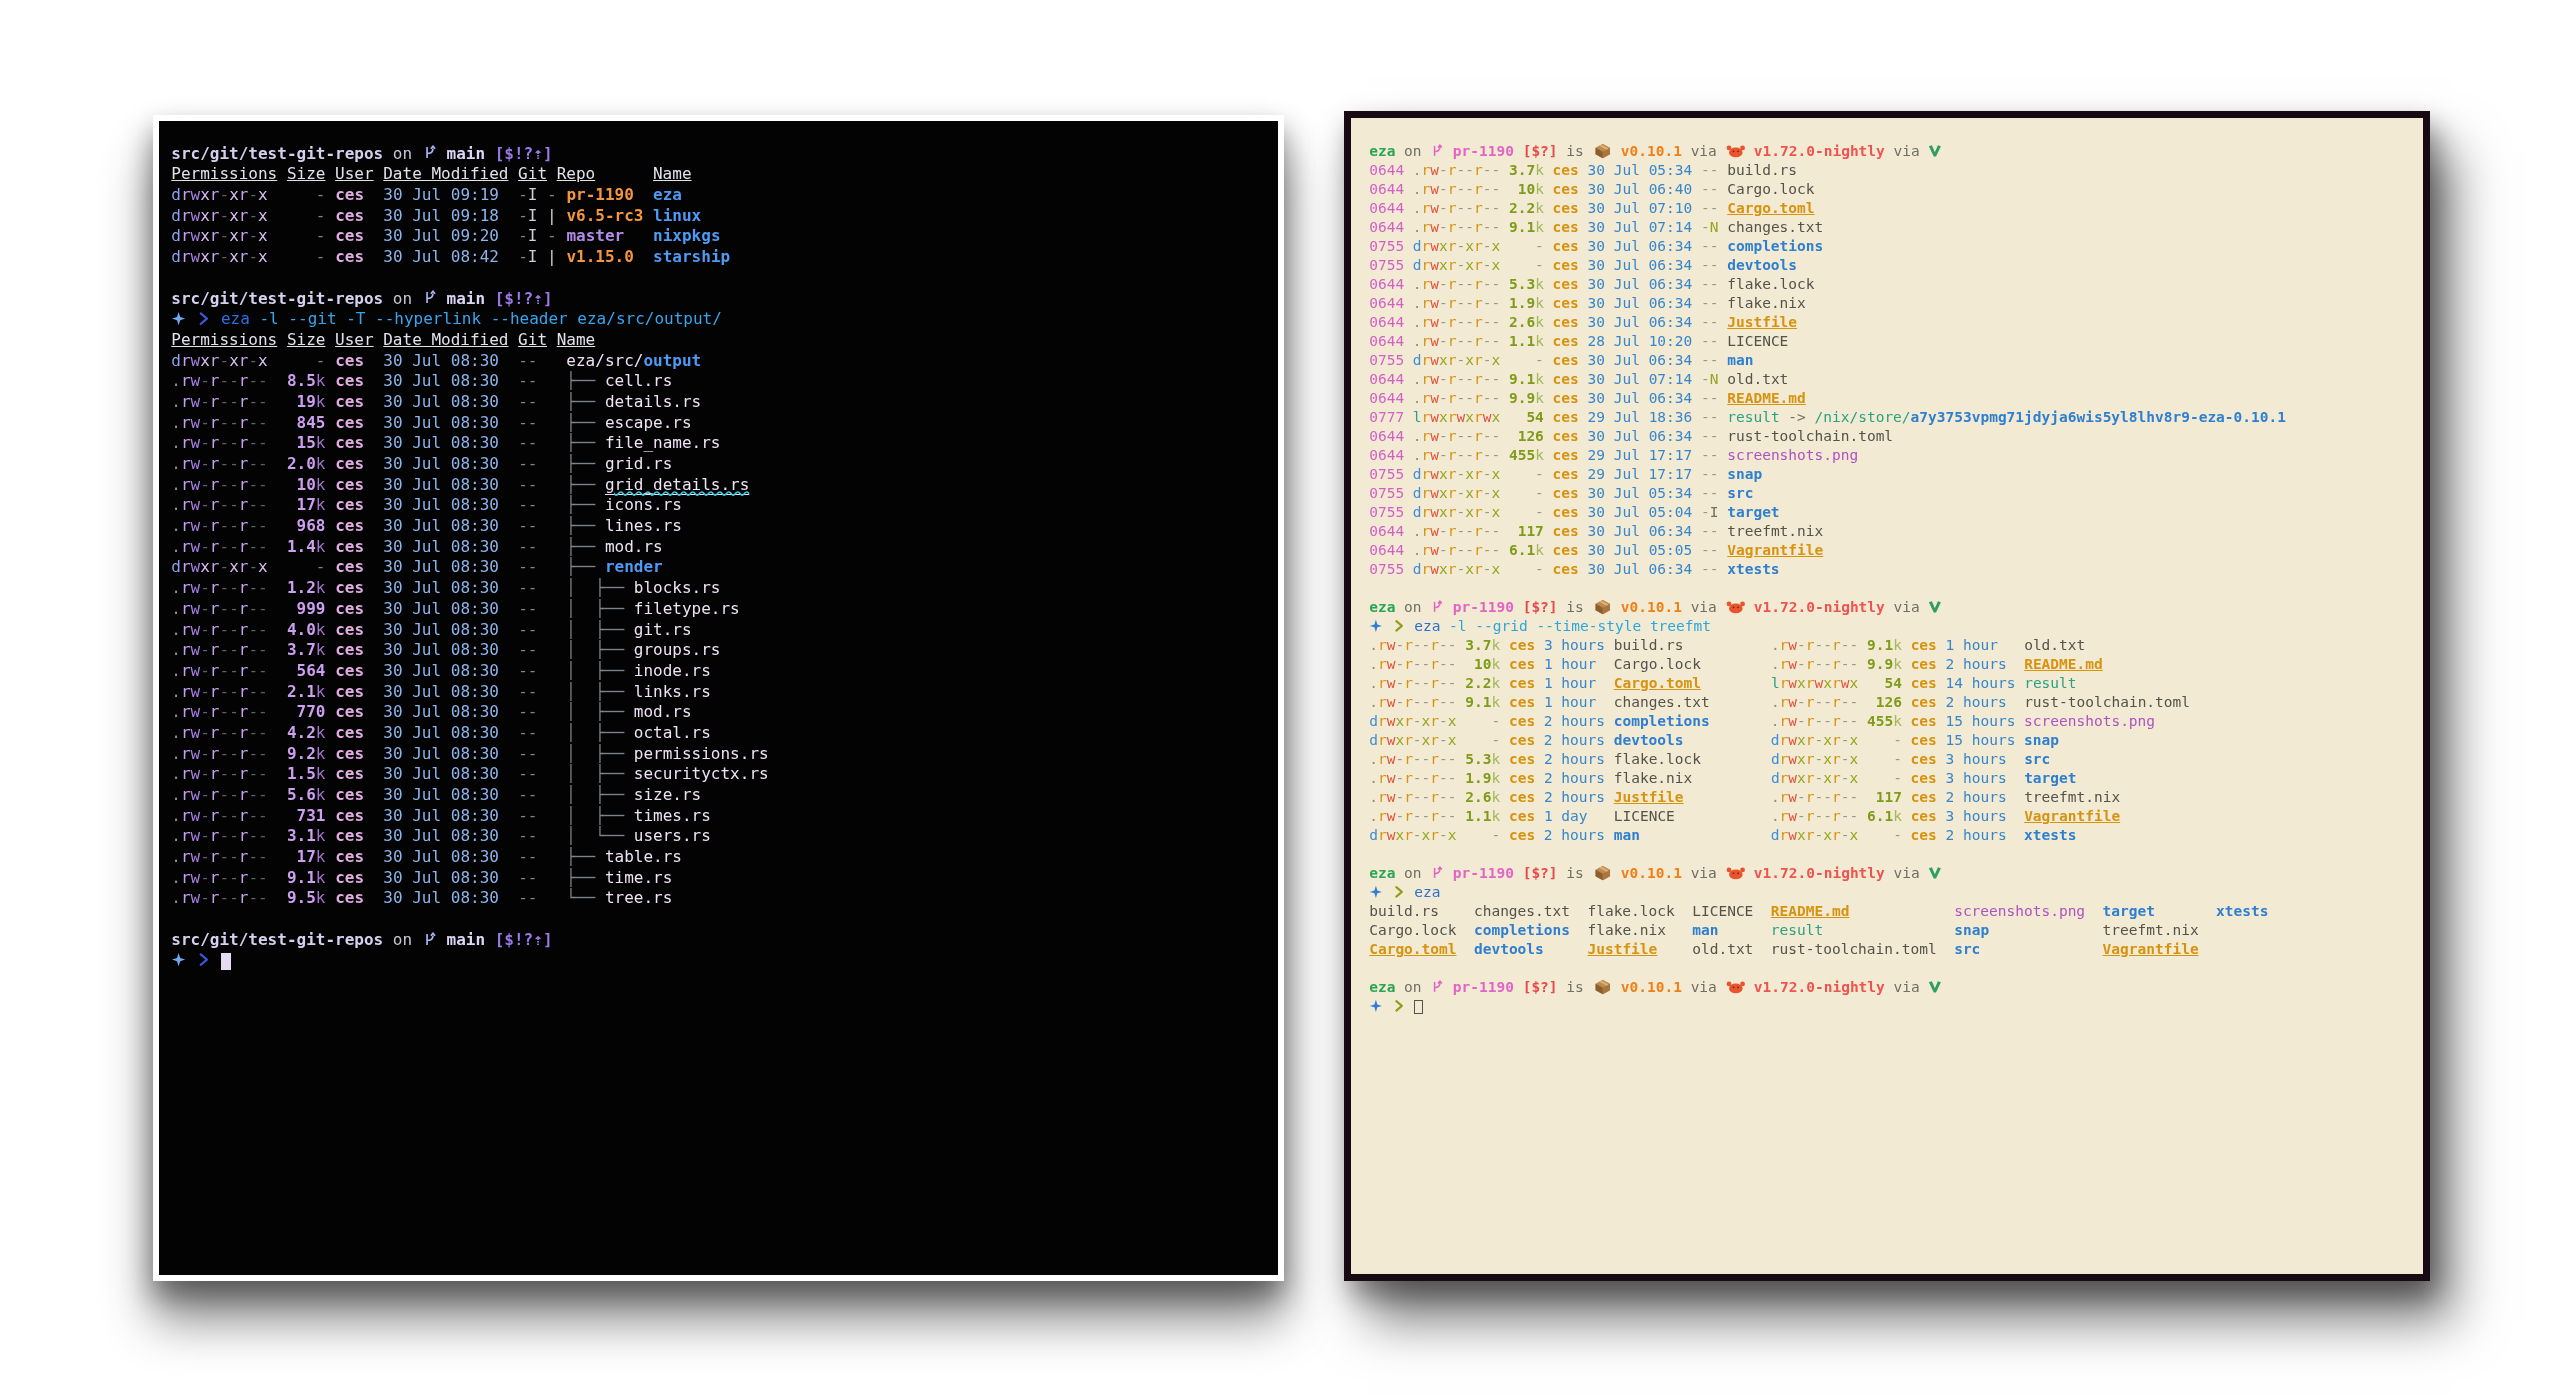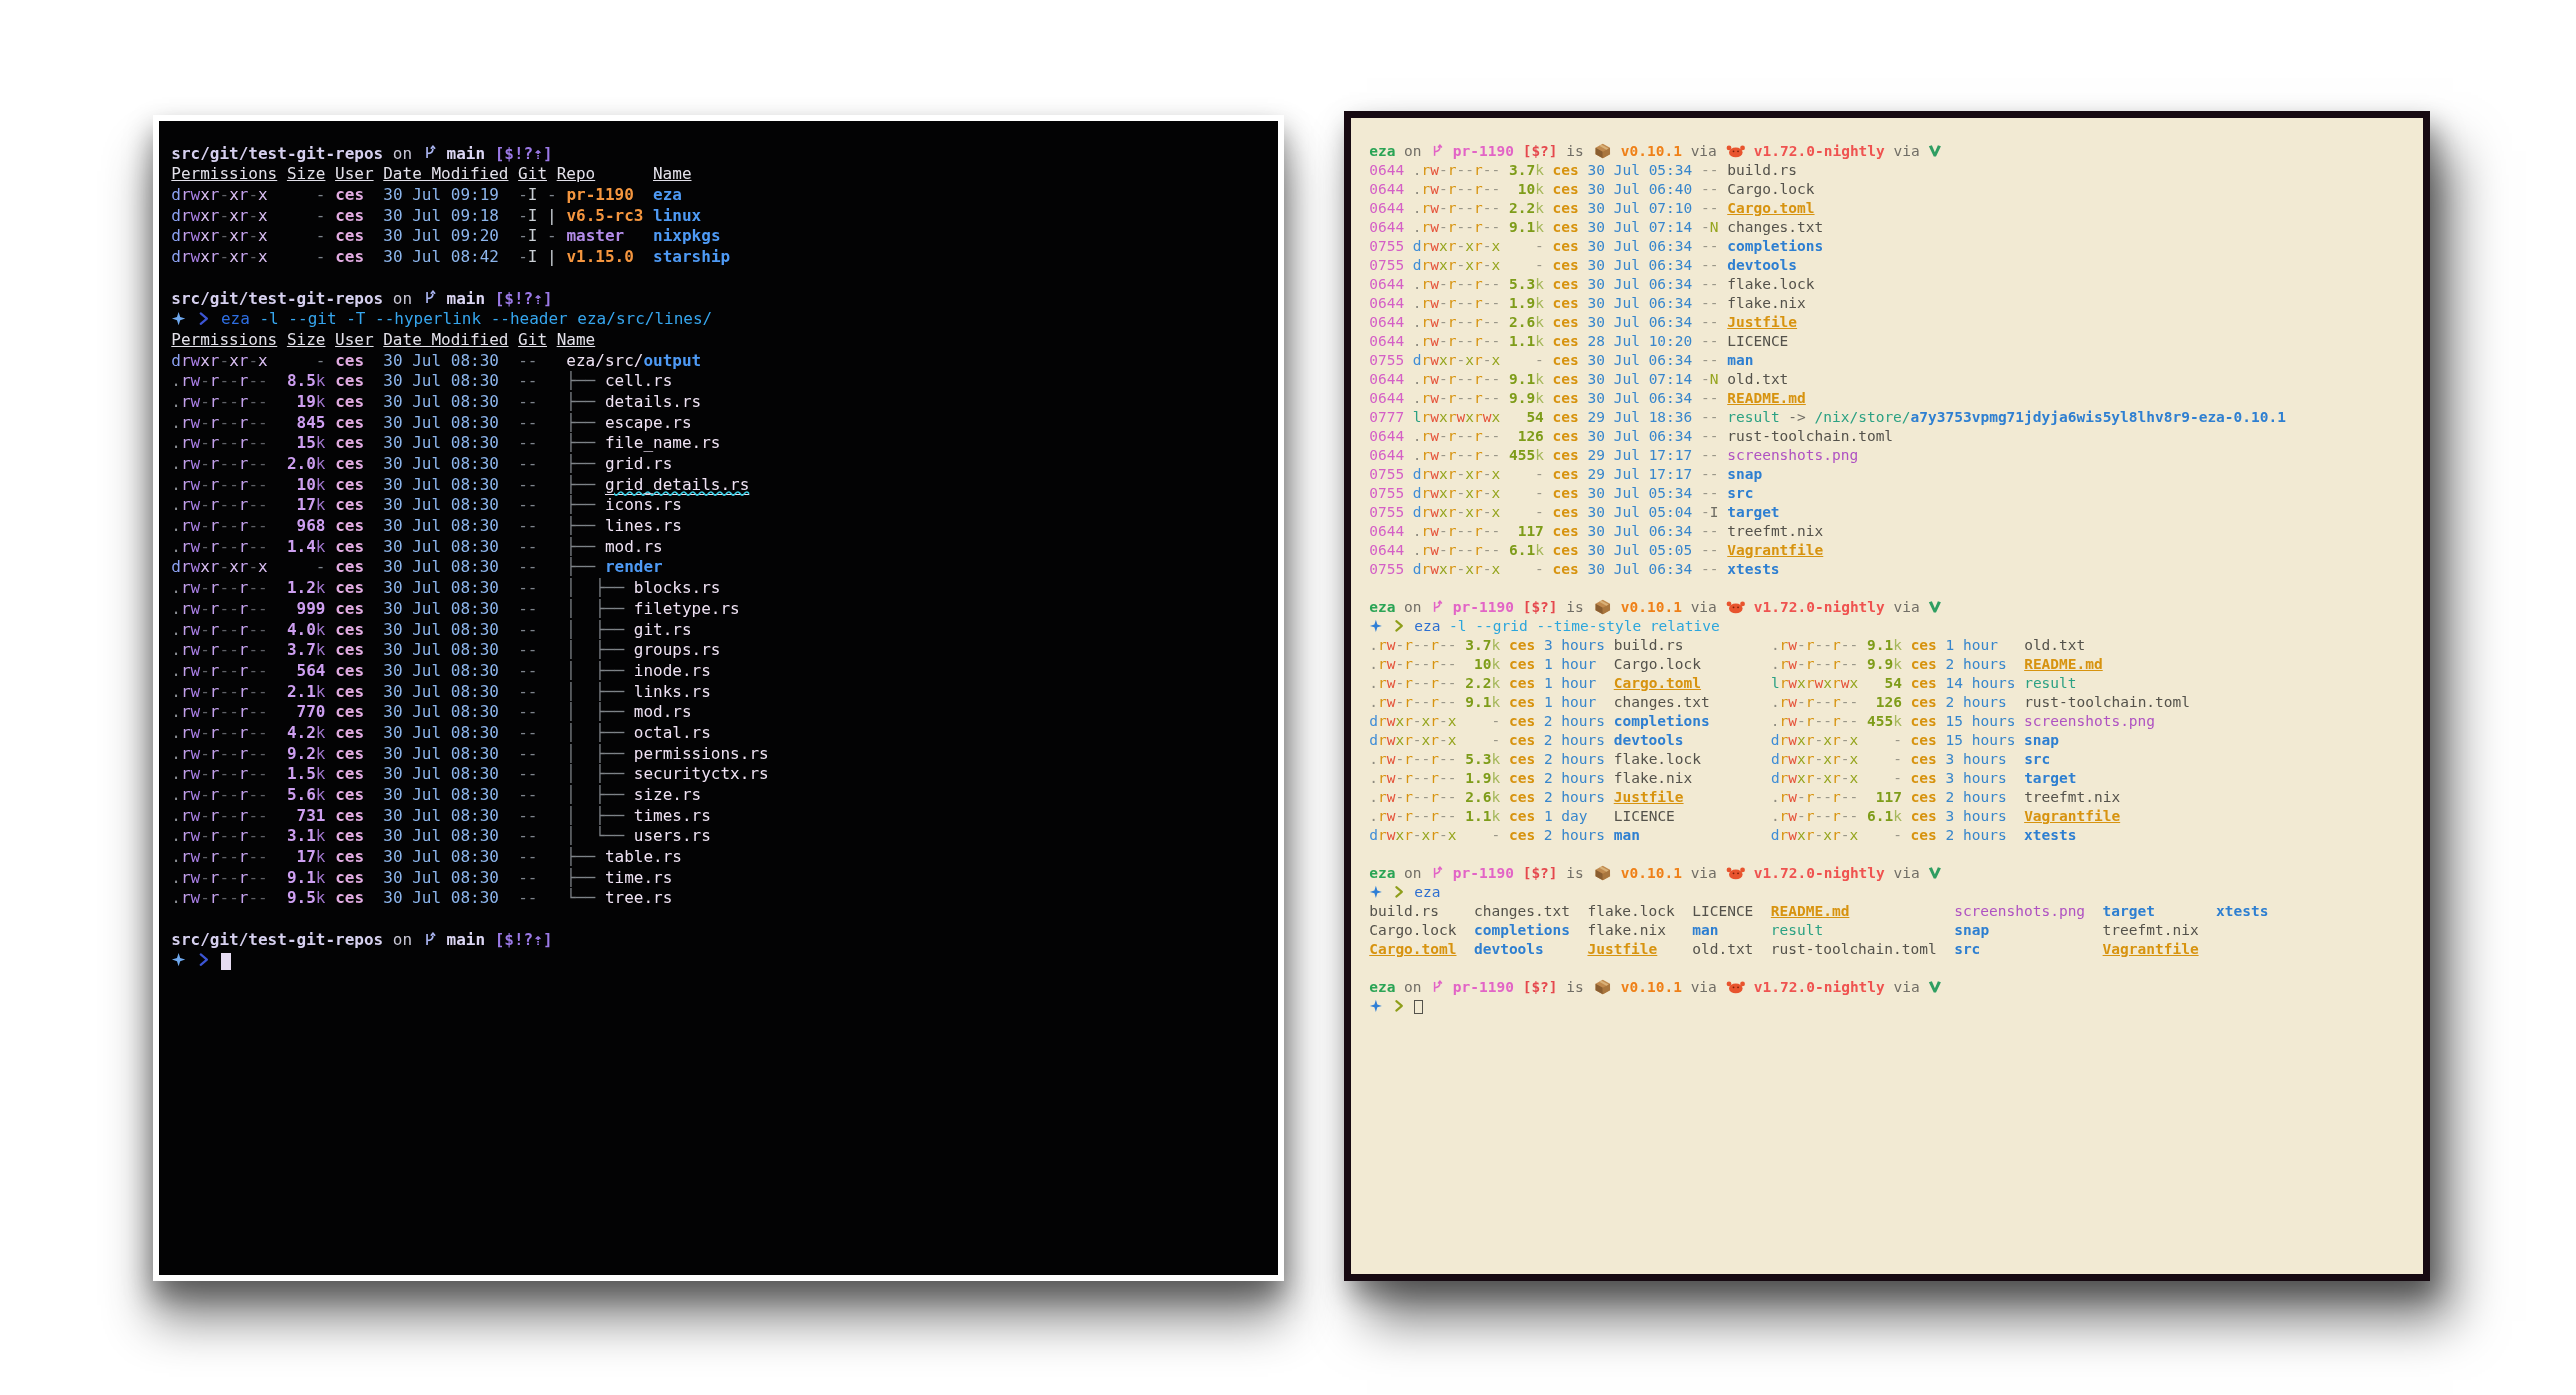--- a/index.html
+++ b/index.html
@@ -43,21 +43,21 @@
         <div class="tline">&nbsp;</div>
         <div class="tline"><span style="color: rgb(214, 208, 239); font-weight: 700;">src/git/test-git-repos</span><span style="color: rgb(201, 199, 214);"> on </span><span class="icon branch" style="color: rgb(169, 180, 240);"><svg viewBox="0 0 16 18">
               <path d="M5 2.5v13" stroke="currentColor" stroke-width="2" fill="none"></path>
               <path d="M5 10c4 0 7-2 7-6" stroke="currentColor" stroke-width="2" fill="none"></path>
               <path d="M9.5 4.5L12 1.5l2.5 3" stroke="currentColor" stroke-width="2" fill="none"></path>
             </svg></span><span style="color: rgb(220, 214, 244); font-weight: 700;"> main </span><span style="color: rgb(155, 121, 230); font-weight: 700;">[$!?⇡]</span></div>
         <div class="tline"><span class="icon star" style="color: rgb(111, 168, 238);"><svg viewBox="0 0 16 16">
               <path d="M8 1l1.7 5.3L15 8l-5.3 1.7L8 15l-1.7-5.3L1 8l5.3-1.7z" fill="currentColor"></path>
             </svg></span><span> </span><span class="icon chevron" style="color: rgb(60, 85, 212);"><svg viewBox="0 0 12 16">
               <path d="M3 2.5L9.5 8L3 13.5" stroke="currentColor" stroke-width="2.4" fill="none" stroke-linecap="round" stroke-linejoin="round"></path>
-            </svg></span><span> </span><span style="color: rgb(46, 110, 226);">eza </span><span style="color: rgb(54, 166, 238);">-l --git -T --hyperlink --header eza/src/lines/</span></div>
+            </svg></span><span> </span><span style="color: rgb(46, 110, 226);">eza </span><span style="color: rgb(54, 166, 238);">-l --git -T --hyperlink --header eza/src/output/</span></div>
         <div class="tline"><span style="color: rgb(227, 225, 234); text-decoration: underline;">Permissions</span><span> </span><span style="color: rgb(227, 225, 234); text-decoration: underline;">Size</span><span> </span><span style="color: rgb(227, 225, 234); text-decoration: underline;">User</span><span> </span><span style="color: rgb(227, 225, 234); text-decoration: underline;">Date Modified</span><span> </span><span style="color: rgb(227, 225, 234); text-decoration: underline;">Git</span><span> </span><span style="color: rgb(227, 225, 234); text-decoration: underline;">Name</span></div>
         <div class="tline"><span style="color: rgb(140, 161, 242);">d</span><span style="color: rgb(195, 161, 236);">r</span><span style="color: rgb(169, 127, 230);">w</span><span style="color: rgb(217, 190, 242);">x</span><span style="color: rgb(195, 161, 236);">r</span><span style="color: rgb(94, 96, 102);">-</span><span style="color: rgb(217, 190, 242);">x</span><span style="color: rgb(195, 161, 236);">r</span><span style="color: rgb(94, 96, 102);">-</span><span style="color: rgb(217, 190, 242);">x</span><span>     </span><span style="color: rgb(126, 132, 140);">-</span><span> </span><span style="color: rgb(226, 172, 226); font-weight: 700;">ces</span><span>  </span><span style="color: rgb(140, 181, 236);">30 Jul 08:30</span><span>  </span><span style="color: rgb(126, 132, 140);">--</span><span>   </span><span style="color: rgb(239, 226, 244);">eza/src/</span><span style="color: rgb(78, 154, 245); font-weight: 700;">output</span></div>
         <div class="tline"><span style="color: rgb(139, 142, 149);">.</span><span style="color: rgb(195, 161, 236);">r</span><span style="color: rgb(169, 127, 230);">w</span><span style="color: rgb(94, 96, 102);">-</span><span style="color: rgb(195, 161, 236);">r</span><span style="color: rgb(94, 96, 102);">-</span><span style="color: rgb(94, 96, 102);">-</span><span style="color: rgb(195, 161, 236);">r</span><span style="color: rgb(94, 96, 102);">-</span><span style="color: rgb(94, 96, 102);">-</span><span>  </span><span style="color: rgb(205, 159, 240); font-weight: 700;">8.5</span><span style="color: rgb(162, 119, 206);">k</span><span> </span><span style="color: rgb(226, 172, 226); font-weight: 700;">ces</span><span>  </span><span style="color: rgb(140, 181, 236);">30 Jul 08:30</span><span>  </span><span style="color: rgb(126, 132, 140);">--</span><span>   </span><span style="color: rgb(126, 131, 136);">├── </span><span style="color: rgb(239, 226, 244);">cell.rs</span></div>
         <div class="tline"><span style="color: rgb(139, 142, 149);">.</span><span style="color: rgb(195, 161, 236);">r</span><span style="color: rgb(169, 127, 230);">w</span><span style="color: rgb(94, 96, 102);">-</span><span style="color: rgb(195, 161, 236);">r</span><span style="color: rgb(94, 96, 102);">-</span><span style="color: rgb(94, 96, 102);">-</span><span style="color: rgb(195, 161, 236);">r</span><span style="color: rgb(94, 96, 102);">-</span><span style="color: rgb(94, 96, 102);">-</span><span>   </span><span style="color: rgb(205, 159, 240); font-weight: 700;">19</span><span style="color: rgb(162, 119, 206);">k</span><span> </span><span style="color: rgb(226, 172, 226); font-weight: 700;">ces</span><span>  </span><span style="color: rgb(140, 181, 236);">30 Jul 08:30</span><span>  </span><span style="color: rgb(126, 132, 140);">--</span><span>   </span><span style="color: rgb(126, 131, 136);">├── </span><span style="color: rgb(239, 226, 244);">details.rs</span></div>
         <div class="tline"><span style="color: rgb(139, 142, 149);">.</span><span style="color: rgb(195, 161, 236);">r</span><span style="color: rgb(169, 127, 230);">w</span><span style="color: rgb(94, 96, 102);">-</span><span style="color: rgb(195, 161, 236);">r</span><span style="color: rgb(94, 96, 102);">-</span><span style="color: rgb(94, 96, 102);">-</span><span style="color: rgb(195, 161, 236);">r</span><span style="color: rgb(94, 96, 102);">-</span><span style="color: rgb(94, 96, 102);">-</span><span>   </span><span style="color: rgb(205, 159, 240); font-weight: 700;">845</span><span> </span><span style="color: rgb(226, 172, 226); font-weight: 700;">ces</span><span>  </span><span style="color: rgb(140, 181, 236);">30 Jul 08:30</span><span>  </span><span style="color: rgb(126, 132, 140);">--</span><span>   </span><span style="color: rgb(126, 131, 136);">├── </span><span style="color: rgb(239, 226, 244);">escape.rs</span></div>
         <div class="tline"><span style="color: rgb(139, 142, 149);">.</span><span style="color: rgb(195, 161, 236);">r</span><span style="color: rgb(169, 127, 230);">w</span><span style="color: rgb(94, 96, 102);">-</span><span style="color: rgb(195, 161, 236);">r</span><span style="color: rgb(94, 96, 102);">-</span><span style="color: rgb(94, 96, 102);">-</span><span style="color: rgb(195, 161, 236);">r</span><span style="color: rgb(94, 96, 102);">-</span><span style="color: rgb(94, 96, 102);">-</span><span>   </span><span style="color: rgb(205, 159, 240); font-weight: 700;">15</span><span style="color: rgb(162, 119, 206);">k</span><span> </span><span style="color: rgb(226, 172, 226); font-weight: 700;">ces</span><span>  </span><span style="color: rgb(140, 181, 236);">30 Jul 08:30</span><span>  </span><span style="color: rgb(126, 132, 140);">--</span><span>   </span><span style="color: rgb(126, 131, 136);">├── </span><span style="color: rgb(239, 226, 244);">file_name.rs</span></div>
         <div class="tline"><span style="color: rgb(139, 142, 149);">.</span><span style="color: rgb(195, 161, 236);">r</span><span style="color: rgb(169, 127, 230);">w</span><span style="color: rgb(94, 96, 102);">-</span><span style="color: rgb(195, 161, 236);">r</span><span style="color: rgb(94, 96, 102);">-</span><span style="color: rgb(94, 96, 102);">-</span><span style="color: rgb(195, 161, 236);">r</span><span style="color: rgb(94, 96, 102);">-</span><span style="color: rgb(94, 96, 102);">-</span><span>  </span><span style="color: rgb(205, 159, 240); font-weight: 700;">2.0</span><span style="color: rgb(162, 119, 206);">k</span><span> </span><span style="color: rgb(226, 172, 226); font-weight: 700;">ces</span><span>  </span><span style="color: rgb(140, 181, 236);">30 Jul 08:30</span><span>  </span><span style="color: rgb(126, 132, 140);">--</span><span>   </span><span style="color: rgb(126, 131, 136);">├── </span><span style="color: rgb(239, 226, 244);">grid.rs</span></div>
         <div class="tline"><span style="color: rgb(139, 142, 149);">.</span><span style="color: rgb(195, 161, 236);">r</span><span style="color: rgb(169, 127, 230);">w</span><span style="color: rgb(94, 96, 102);">-</span><span style="color: rgb(195, 161, 236);">r</span><span style="color: rgb(94, 96, 102);">-</span><span style="color: rgb(94, 96, 102);">-</span><span style="color: rgb(195, 161, 236);">r</span><span style="color: rgb(94, 96, 102);">-</span><span style="color: rgb(94, 96, 102);">-</span><span>   </span><span style="color: rgb(205, 159, 240); font-weight: 700;">10</span><span style="color: rgb(162, 119, 206);">k</span><span> </span><span style="color: rgb(226, 172, 226); font-weight: 700;">ces</span><span>  </span><span style="color: rgb(140, 181, 236);">30 Jul 08:30</span><span>  </span><span style="color: rgb(126, 132, 140);">--</span><span>   </span><span style="color: rgb(126, 131, 136);">├── </span><span style="color: rgb(239, 226, 244); text-decoration: underline wavy rgb(60, 207, 230); border-bottom: 1.1px solid rgb(239, 226, 244);">grid_details.rs</span></div>
         <div class="tline"><span style="color: rgb(139, 142, 149);">.</span><span style="color: rgb(195, 161, 236);">r</span><span style="color: rgb(169, 127, 230);">w</span><span style="color: rgb(94, 96, 102);">-</span><span style="color: rgb(195, 161, 236);">r</span><span style="color: rgb(94, 96, 102);">-</span><span style="color: rgb(94, 96, 102);">-</span><span style="color: rgb(195, 161, 236);">r</span><span style="color: rgb(94, 96, 102);">-</span><span style="color: rgb(94, 96, 102);">-</span><span>   </span><span style="color: rgb(205, 159, 240); font-weight: 700;">17</span><span style="color: rgb(162, 119, 206);">k</span><span> </span><span style="color: rgb(226, 172, 226); font-weight: 700;">ces</span><span>  </span><span style="color: rgb(140, 181, 236);">30 Jul 08:30</span><span>  </span><span style="color: rgb(126, 132, 140);">--</span><span>   </span><span style="color: rgb(126, 131, 136);">├── </span><span style="color: rgb(239, 226, 244);">icons.rs</span></div>
         <div class="tline"><span style="color: rgb(139, 142, 149);">.</span><span style="color: rgb(195, 161, 236);">r</span><span style="color: rgb(169, 127, 230);">w</span><span style="color: rgb(94, 96, 102);">-</span><span style="color: rgb(195, 161, 236);">r</span><span style="color: rgb(94, 96, 102);">-</span><span style="color: rgb(94, 96, 102);">-</span><span style="color: rgb(195, 161, 236);">r</span><span style="color: rgb(94, 96, 102);">-</span><span style="color: rgb(94, 96, 102);">-</span><span>   </span><span style="color: rgb(205, 159, 240); font-weight: 700;">968</span><span> </span><span style="color: rgb(226, 172, 226); font-weight: 700;">ces</span><span>  </span><span style="color: rgb(140, 181, 236);">30 Jul 08:30</span><span>  </span><span style="color: rgb(126, 132, 140);">--</span><span>   </span><span style="color: rgb(126, 131, 136);">├── </span><span style="color: rgb(239, 226, 244);">lines.rs</span></div>
@@ -150,21 +150,21 @@
               <circle cx="22" cy="6" r="3.2" fill="#E8542E"></circle>
               <circle cx="10" cy="10.5" r="1.2" fill="#7A1D08"></circle>
               <circle cx="16" cy="10.5" r="1.2" fill="#7A1D08"></circle>
             </svg></span><span> </span><span style="color: rgb(239, 83, 80); font-weight: 700;">v1.72.0-nightly</span><span style="color: rgb(113, 110, 102);"> via </span><span class="icon vagrant" style="color: rgb(47, 158, 98);"><svg viewBox="0 0 16 15">
               <path d="M1 2l3.5-1L8 9l3.5-8L15 2 9.3 14H6.7z" fill="currentColor"></path>
             </svg></span></div>
         <div class="tline"><span class="icon star" style="color: rgb(47, 127, 214);"><svg viewBox="0 0 16 16">
               <path d="M8 1l1.7 5.3L15 8l-5.3 1.7L8 15l-1.7-5.3L1 8l5.3-1.7z" fill="currentColor"></path>
             </svg></span><span> </span><span class="icon chevron" style="color: rgb(143, 158, 26);"><svg viewBox="0 0 12 16">
               <path d="M3 2.5L9.5 8L3 13.5" stroke="currentColor" stroke-width="2.4" fill="none" stroke-linecap="round" stroke-linejoin="round"></path>
-            </svg></span><span> </span><span style="color: rgb(46, 111, 208);">eza </span><span style="color: rgb(44, 166, 220);">-l --grid --time-style relative</span></div>
+            </svg></span><span> </span><span style="color: rgb(46, 111, 208);">eza </span><span style="color: rgb(44, 166, 220);">-l --grid --time-style treefmt</span></div>
         <div class="tline"><span style="color: rgb(143, 140, 128);">.</span><span style="color: rgb(215, 147, 15);">r</span><span style="color: rgb(229, 83, 58);">w</span><span style="color: rgb(154, 151, 137);">-</span><span style="color: rgb(215, 147, 15);">r</span><span style="color: rgb(154, 151, 137);">-</span><span style="color: rgb(154, 151, 137);">-</span><span style="color: rgb(215, 147, 15);">r</span><span style="color: rgb(154, 151, 137);">-</span><span style="color: rgb(154, 151, 137);">-</span><span> </span><span style="color: rgb(126, 156, 25); font-weight: 700;">3.7</span><span style="color: rgb(166, 184, 92);">k</span><span> </span><span style="color: rgb(215, 147, 15); font-weight: 700;">ces</span><span> </span><span style="color: rgb(55, 134, 204);">3 hours</span><span> </span><span style="color: rgb(84, 82, 75);">build.rs</span><span>          </span><span style="color: rgb(143, 140, 128);">.</span><span style="color: rgb(215, 147, 15);">r</span><span style="color: rgb(229, 83, 58);">w</span><span style="color: rgb(154, 151, 137);">-</span><span style="color: rgb(215, 147, 15);">r</span><span style="color: rgb(154, 151, 137);">-</span><span style="color: rgb(154, 151, 137);">-</span><span style="color: rgb(215, 147, 15);">r</span><span style="color: rgb(154, 151, 137);">-</span><span style="color: rgb(154, 151, 137);">-</span><span> </span><span style="color: rgb(126, 156, 25); font-weight: 700;">9.1</span><span style="color: rgb(166, 184, 92);">k</span><span> </span><span style="color: rgb(215, 147, 15); font-weight: 700;">ces</span><span> </span><span style="color: rgb(55, 134, 204);">1 hour</span><span>   </span><span style="color: rgb(84, 82, 75);">old.txt</span></div>
         <div class="tline"><span style="color: rgb(143, 140, 128);">.</span><span style="color: rgb(215, 147, 15);">r</span><span style="color: rgb(229, 83, 58);">w</span><span style="color: rgb(154, 151, 137);">-</span><span style="color: rgb(215, 147, 15);">r</span><span style="color: rgb(154, 151, 137);">-</span><span style="color: rgb(154, 151, 137);">-</span><span style="color: rgb(215, 147, 15);">r</span><span style="color: rgb(154, 151, 137);">-</span><span style="color: rgb(154, 151, 137);">-</span><span>  </span><span style="color: rgb(126, 156, 25); font-weight: 700;">10</span><span style="color: rgb(166, 184, 92);">k</span><span> </span><span style="color: rgb(215, 147, 15); font-weight: 700;">ces</span><span> </span><span style="color: rgb(55, 134, 204);">1 hour</span><span>  </span><span style="color: rgb(84, 82, 75);">Cargo.lock</span><span>        </span><span style="color: rgb(143, 140, 128);">.</span><span style="color: rgb(215, 147, 15);">r</span><span style="color: rgb(229, 83, 58);">w</span><span style="color: rgb(154, 151, 137);">-</span><span style="color: rgb(215, 147, 15);">r</span><span style="color: rgb(154, 151, 137);">-</span><span style="color: rgb(154, 151, 137);">-</span><span style="color: rgb(215, 147, 15);">r</span><span style="color: rgb(154, 151, 137);">-</span><span style="color: rgb(154, 151, 137);">-</span><span> </span><span style="color: rgb(126, 156, 25); font-weight: 700;">9.9</span><span style="color: rgb(166, 184, 92);">k</span><span> </span><span style="color: rgb(215, 147, 15); font-weight: 700;">ces</span><span> </span><span style="color: rgb(55, 134, 204);">2 hours</span><span>  </span><span style="color: rgb(215, 147, 15); font-weight: 700; text-decoration: underline;">README.md</span></div>
         <div class="tline"><span style="color: rgb(143, 140, 128);">.</span><span style="color: rgb(215, 147, 15);">r</span><span style="color: rgb(229, 83, 58);">w</span><span style="color: rgb(154, 151, 137);">-</span><span style="color: rgb(215, 147, 15);">r</span><span style="color: rgb(154, 151, 137);">-</span><span style="color: rgb(154, 151, 137);">-</span><span style="color: rgb(215, 147, 15);">r</span><span style="color: rgb(154, 151, 137);">-</span><span style="color: rgb(154, 151, 137);">-</span><span> </span><span style="color: rgb(126, 156, 25); font-weight: 700;">2.2</span><span style="color: rgb(166, 184, 92);">k</span><span> </span><span style="color: rgb(215, 147, 15); font-weight: 700;">ces</span><span> </span><span style="color: rgb(55, 134, 204);">1 hour</span><span>  </span><span style="color: rgb(215, 147, 15); font-weight: 700; text-decoration: underline;">Cargo.toml</span><span>        </span><span style="color: rgb(43, 161, 131);">l</span><span style="color: rgb(215, 147, 15);">r</span><span style="color: rgb(229, 83, 58);">w</span><span style="color: rgb(150, 165, 31);">x</span><span style="color: rgb(215, 147, 15);">r</span><span style="color: rgb(229, 83, 58);">w</span><span style="color: rgb(150, 165, 31);">x</span><span style="color: rgb(215, 147, 15);">r</span><span style="color: rgb(229, 83, 58);">w</span><span style="color: rgb(150, 165, 31);">x</span><span>   </span><span style="color: rgb(126, 156, 25); font-weight: 700;">54</span><span> </span><span style="color: rgb(215, 147, 15); font-weight: 700;">ces</span><span> </span><span style="color: rgb(55, 134, 204);">14 hours</span><span> </span><span style="color: rgb(43, 161, 131);">result</span></div>
         <div class="tline"><span style="color: rgb(143, 140, 128);">.</span><span style="color: rgb(215, 147, 15);">r</span><span style="color: rgb(229, 83, 58);">w</span><span style="color: rgb(154, 151, 137);">-</span><span style="color: rgb(215, 147, 15);">r</span><span style="color: rgb(154, 151, 137);">-</span><span style="color: rgb(154, 151, 137);">-</span><span style="color: rgb(215, 147, 15);">r</span><span style="color: rgb(154, 151, 137);">-</span><span style="color: rgb(154, 151, 137);">-</span><span> </span><span style="color: rgb(126, 156, 25); font-weight: 700;">9.1</span><span style="color: rgb(166, 184, 92);">k</span><span> </span><span style="color: rgb(215, 147, 15); font-weight: 700;">ces</span><span> </span><span style="color: rgb(55, 134, 204);">1 hour</span><span>  </span><span style="color: rgb(84, 82, 75);">changes.txt</span><span>       </span><span style="color: rgb(143, 140, 128);">.</span><span style="color: rgb(215, 147, 15);">r</span><span style="color: rgb(229, 83, 58);">w</span><span style="color: rgb(154, 151, 137);">-</span><span style="color: rgb(215, 147, 15);">r</span><span style="color: rgb(154, 151, 137);">-</span><span style="color: rgb(154, 151, 137);">-</span><span style="color: rgb(215, 147, 15);">r</span><span style="color: rgb(154, 151, 137);">-</span><span style="color: rgb(154, 151, 137);">-</span><span>  </span><span style="color: rgb(126, 156, 25); font-weight: 700;">126</span><span> </span><span style="color: rgb(215, 147, 15); font-weight: 700;">ces</span><span> </span><span style="color: rgb(55, 134, 204);">2 hours</span><span>  </span><span style="color: rgb(84, 82, 75);">rust-toolchain.toml</span></div>
         <div class="tline"><span style="color: rgb(63, 141, 214);">d</span><span style="color: rgb(215, 147, 15);">r</span><span style="color: rgb(229, 83, 58);">w</span><span style="color: rgb(150, 165, 31);">x</span><span style="color: rgb(215, 147, 15);">r</span><span style="color: rgb(154, 151, 137);">-</span><span style="color: rgb(150, 165, 31);">x</span><span style="color: rgb(215, 147, 15);">r</span><span style="color: rgb(154, 151, 137);">-</span><span style="color: rgb(150, 165, 31);">x</span><span>    </span><span style="color: rgb(154, 151, 137);">-</span><span> </span><span style="color: rgb(215, 147, 15); font-weight: 700;">ces</span><span> </span><span style="color: rgb(55, 134, 204);">2 hours</span><span> </span><span style="color: rgb(46, 127, 209); font-weight: 700;">completions</span><span>       </span><span style="color: rgb(143, 140, 128);">.</span><span style="color: rgb(215, 147, 15);">r</span><span style="color: rgb(229, 83, 58);">w</span><span style="color: rgb(154, 151, 137);">-</span><span style="color: rgb(215, 147, 15);">r</span><span style="color: rgb(154, 151, 137);">-</span><span style="color: rgb(154, 151, 137);">-</span><span style="color: rgb(215, 147, 15);">r</span><span style="color: rgb(154, 151, 137);">-</span><span style="color: rgb(154, 151, 137);">-</span><span> </span><span style="color: rgb(126, 156, 25); font-weight: 700;">455</span><span style="color: rgb(166, 184, 92);">k</span><span> </span><span style="color: rgb(215, 147, 15); font-weight: 700;">ces</span><span> </span><span style="color: rgb(55, 134, 204);">15 hours</span><span> </span><span style="color: rgb(175, 82, 194);">screenshots.png</span></div>
         <div class="tline"><span style="color: rgb(63, 141, 214);">d</span><span style="color: rgb(215, 147, 15);">r</span><span style="color: rgb(229, 83, 58);">w</span><span style="color: rgb(150, 165, 31);">x</span><span style="color: rgb(215, 147, 15);">r</span><span style="color: rgb(154, 151, 137);">-</span><span style="color: rgb(150, 165, 31);">x</span><span style="color: rgb(215, 147, 15);">r</span><span style="color: rgb(154, 151, 137);">-</span><span style="color: rgb(150, 165, 31);">x</span><span>    </span><span style="color: rgb(154, 151, 137);">-</span><span> </span><span style="color: rgb(215, 147, 15); font-weight: 700;">ces</span><span> </span><span style="color: rgb(55, 134, 204);">2 hours</span><span> </span><span style="color: rgb(46, 127, 209); font-weight: 700;">devtools</span><span>          </span><span style="color: rgb(63, 141, 214);">d</span><span style="color: rgb(215, 147, 15);">r</span><span style="color: rgb(229, 83, 58);">w</span><span style="color: rgb(150, 165, 31);">x</span><span style="color: rgb(215, 147, 15);">r</span><span style="color: rgb(154, 151, 137);">-</span><span style="color: rgb(150, 165, 31);">x</span><span style="color: rgb(215, 147, 15);">r</span><span style="color: rgb(154, 151, 137);">-</span><span style="color: rgb(150, 165, 31);">x</span><span>    </span><span style="color: rgb(154, 151, 137);">-</span><span> </span><span style="color: rgb(215, 147, 15); font-weight: 700;">ces</span><span> </span><span style="color: rgb(55, 134, 204);">15 hours</span><span> </span><span style="color: rgb(46, 127, 209); font-weight: 700;">snap</span></div>
         <div class="tline"><span style="color: rgb(143, 140, 128);">.</span><span style="color: rgb(215, 147, 15);">r</span><span style="color: rgb(229, 83, 58);">w</span><span style="color: rgb(154, 151, 137);">-</span><span style="color: rgb(215, 147, 15);">r</span><span style="color: rgb(154, 151, 137);">-</span><span style="color: rgb(154, 151, 137);">-</span><span style="color: rgb(215, 147, 15);">r</span><span style="color: rgb(154, 151, 137);">-</span><span style="color: rgb(154, 151, 137);">-</span><span> </span><span style="color: rgb(126, 156, 25); font-weight: 700;">5.3</span><span style="color: rgb(166, 184, 92);">k</span><span> </span><span style="color: rgb(215, 147, 15); font-weight: 700;">ces</span><span> </span><span style="color: rgb(55, 134, 204);">2 hours</span><span> </span><span style="color: rgb(84, 82, 75);">flake.lock</span><span>        </span><span style="color: rgb(63, 141, 214);">d</span><span style="color: rgb(215, 147, 15);">r</span><span style="color: rgb(229, 83, 58);">w</span><span style="color: rgb(150, 165, 31);">x</span><span style="color: rgb(215, 147, 15);">r</span><span style="color: rgb(154, 151, 137);">-</span><span style="color: rgb(150, 165, 31);">x</span><span style="color: rgb(215, 147, 15);">r</span><span style="color: rgb(154, 151, 137);">-</span><span style="color: rgb(150, 165, 31);">x</span><span>    </span><span style="color: rgb(154, 151, 137);">-</span><span> </span><span style="color: rgb(215, 147, 15); font-weight: 700;">ces</span><span> </span><span style="color: rgb(55, 134, 204);">3 hours</span><span>  </span><span style="color: rgb(46, 127, 209); font-weight: 700;">src</span></div>
         <div class="tline"><span style="color: rgb(143, 140, 128);">.</span><span style="color: rgb(215, 147, 15);">r</span><span style="color: rgb(229, 83, 58);">w</span><span style="color: rgb(154, 151, 137);">-</span><span style="color: rgb(215, 147, 15);">r</span><span style="color: rgb(154, 151, 137);">-</span><span style="color: rgb(154, 151, 137);">-</span><span style="color: rgb(215, 147, 15);">r</span><span style="color: rgb(154, 151, 137);">-</span><span style="color: rgb(154, 151, 137);">-</span><span> </span><span style="color: rgb(126, 156, 25); font-weight: 700;">1.9</span><span style="color: rgb(166, 184, 92);">k</span><span> </span><span style="color: rgb(215, 147, 15); font-weight: 700;">ces</span><span> </span><span style="color: rgb(55, 134, 204);">2 hours</span><span> </span><span style="color: rgb(84, 82, 75);">flake.nix</span><span>         </span><span style="color: rgb(63, 141, 214);">d</span><span style="color: rgb(215, 147, 15);">r</span><span style="color: rgb(229, 83, 58);">w</span><span style="color: rgb(150, 165, 31);">x</span><span style="color: rgb(215, 147, 15);">r</span><span style="color: rgb(154, 151, 137);">-</span><span style="color: rgb(150, 165, 31);">x</span><span style="color: rgb(215, 147, 15);">r</span><span style="color: rgb(154, 151, 137);">-</span><span style="color: rgb(150, 165, 31);">x</span><span>    </span><span style="color: rgb(154, 151, 137);">-</span><span> </span><span style="color: rgb(215, 147, 15); font-weight: 700;">ces</span><span> </span><span style="color: rgb(55, 134, 204);">3 hours</span><span>  </span><span style="color: rgb(46, 127, 209); font-weight: 700;">target</span></div>
         <div class="tline"><span style="color: rgb(143, 140, 128);">.</span><span style="color: rgb(215, 147, 15);">r</span><span style="color: rgb(229, 83, 58);">w</span><span style="color: rgb(154, 151, 137);">-</span><span style="color: rgb(215, 147, 15);">r</span><span style="color: rgb(154, 151, 137);">-</span><span style="color: rgb(154, 151, 137);">-</span><span style="color: rgb(215, 147, 15);">r</span><span style="color: rgb(154, 151, 137);">-</span><span style="color: rgb(154, 151, 137);">-</span><span> </span><span style="color: rgb(126, 156, 25); font-weight: 700;">2.6</span><span style="color: rgb(166, 184, 92);">k</span><span> </span><span style="color: rgb(215, 147, 15); font-weight: 700;">ces</span><span> </span><span style="color: rgb(55, 134, 204);">2 hours</span><span> </span><span style="color: rgb(215, 147, 15); font-weight: 700; text-decoration: underline;">Justfile</span><span>          </span><span style="color: rgb(143, 140, 128);">.</span><span style="color: rgb(215, 147, 15);">r</span><span style="color: rgb(229, 83, 58);">w</span><span style="color: rgb(154, 151, 137);">-</span><span style="color: rgb(215, 147, 15);">r</span><span style="color: rgb(154, 151, 137);">-</span><span style="color: rgb(154, 151, 137);">-</span><span style="color: rgb(215, 147, 15);">r</span><span style="color: rgb(154, 151, 137);">-</span><span style="color: rgb(154, 151, 137);">-</span><span>  </span><span style="color: rgb(126, 156, 25); font-weight: 700;">117</span><span> </span><span style="color: rgb(215, 147, 15); font-weight: 700;">ces</span><span> </span><span style="color: rgb(55, 134, 204);">2 hours</span><span>  </span><span style="color: rgb(84, 82, 75);">treefmt.nix</span></div>
         <div class="tline"><span style="color: rgb(143, 140, 128);">.</span><span style="color: rgb(215, 147, 15);">r</span><span style="color: rgb(229, 83, 58);">w</span><span style="color: rgb(154, 151, 137);">-</span><span style="color: rgb(215, 147, 15);">r</span><span style="color: rgb(154, 151, 137);">-</span><span style="color: rgb(154, 151, 137);">-</span><span style="color: rgb(215, 147, 15);">r</span><span style="color: rgb(154, 151, 137);">-</span><span style="color: rgb(154, 151, 137);">-</span><span> </span><span style="color: rgb(126, 156, 25); font-weight: 700;">1.1</span><span style="color: rgb(166, 184, 92);">k</span><span> </span><span style="color: rgb(215, 147, 15); font-weight: 700;">ces</span><span> </span><span style="color: rgb(55, 134, 204);">1 day</span><span>   </span><span style="color: rgb(84, 82, 75);">LICENCE</span><span>           </span><span style="color: rgb(143, 140, 128);">.</span><span style="color: rgb(215, 147, 15);">r</span><span style="color: rgb(229, 83, 58);">w</span><span style="color: rgb(154, 151, 137);">-</span><span style="color: rgb(215, 147, 15);">r</span><span style="color: rgb(154, 151, 137);">-</span><span style="color: rgb(154, 151, 137);">-</span><span style="color: rgb(215, 147, 15);">r</span><span style="color: rgb(154, 151, 137);">-</span><span style="color: rgb(154, 151, 137);">-</span><span> </span><span style="color: rgb(126, 156, 25); font-weight: 700;">6.1</span><span style="color: rgb(166, 184, 92);">k</span><span> </span><span style="color: rgb(215, 147, 15); font-weight: 700;">ces</span><span> </span><span style="color: rgb(55, 134, 204);">3 hours</span><span>  </span><span style="color: rgb(215, 147, 15); font-weight: 700; text-decoration: underline;">Vagrantfile</span></div>

